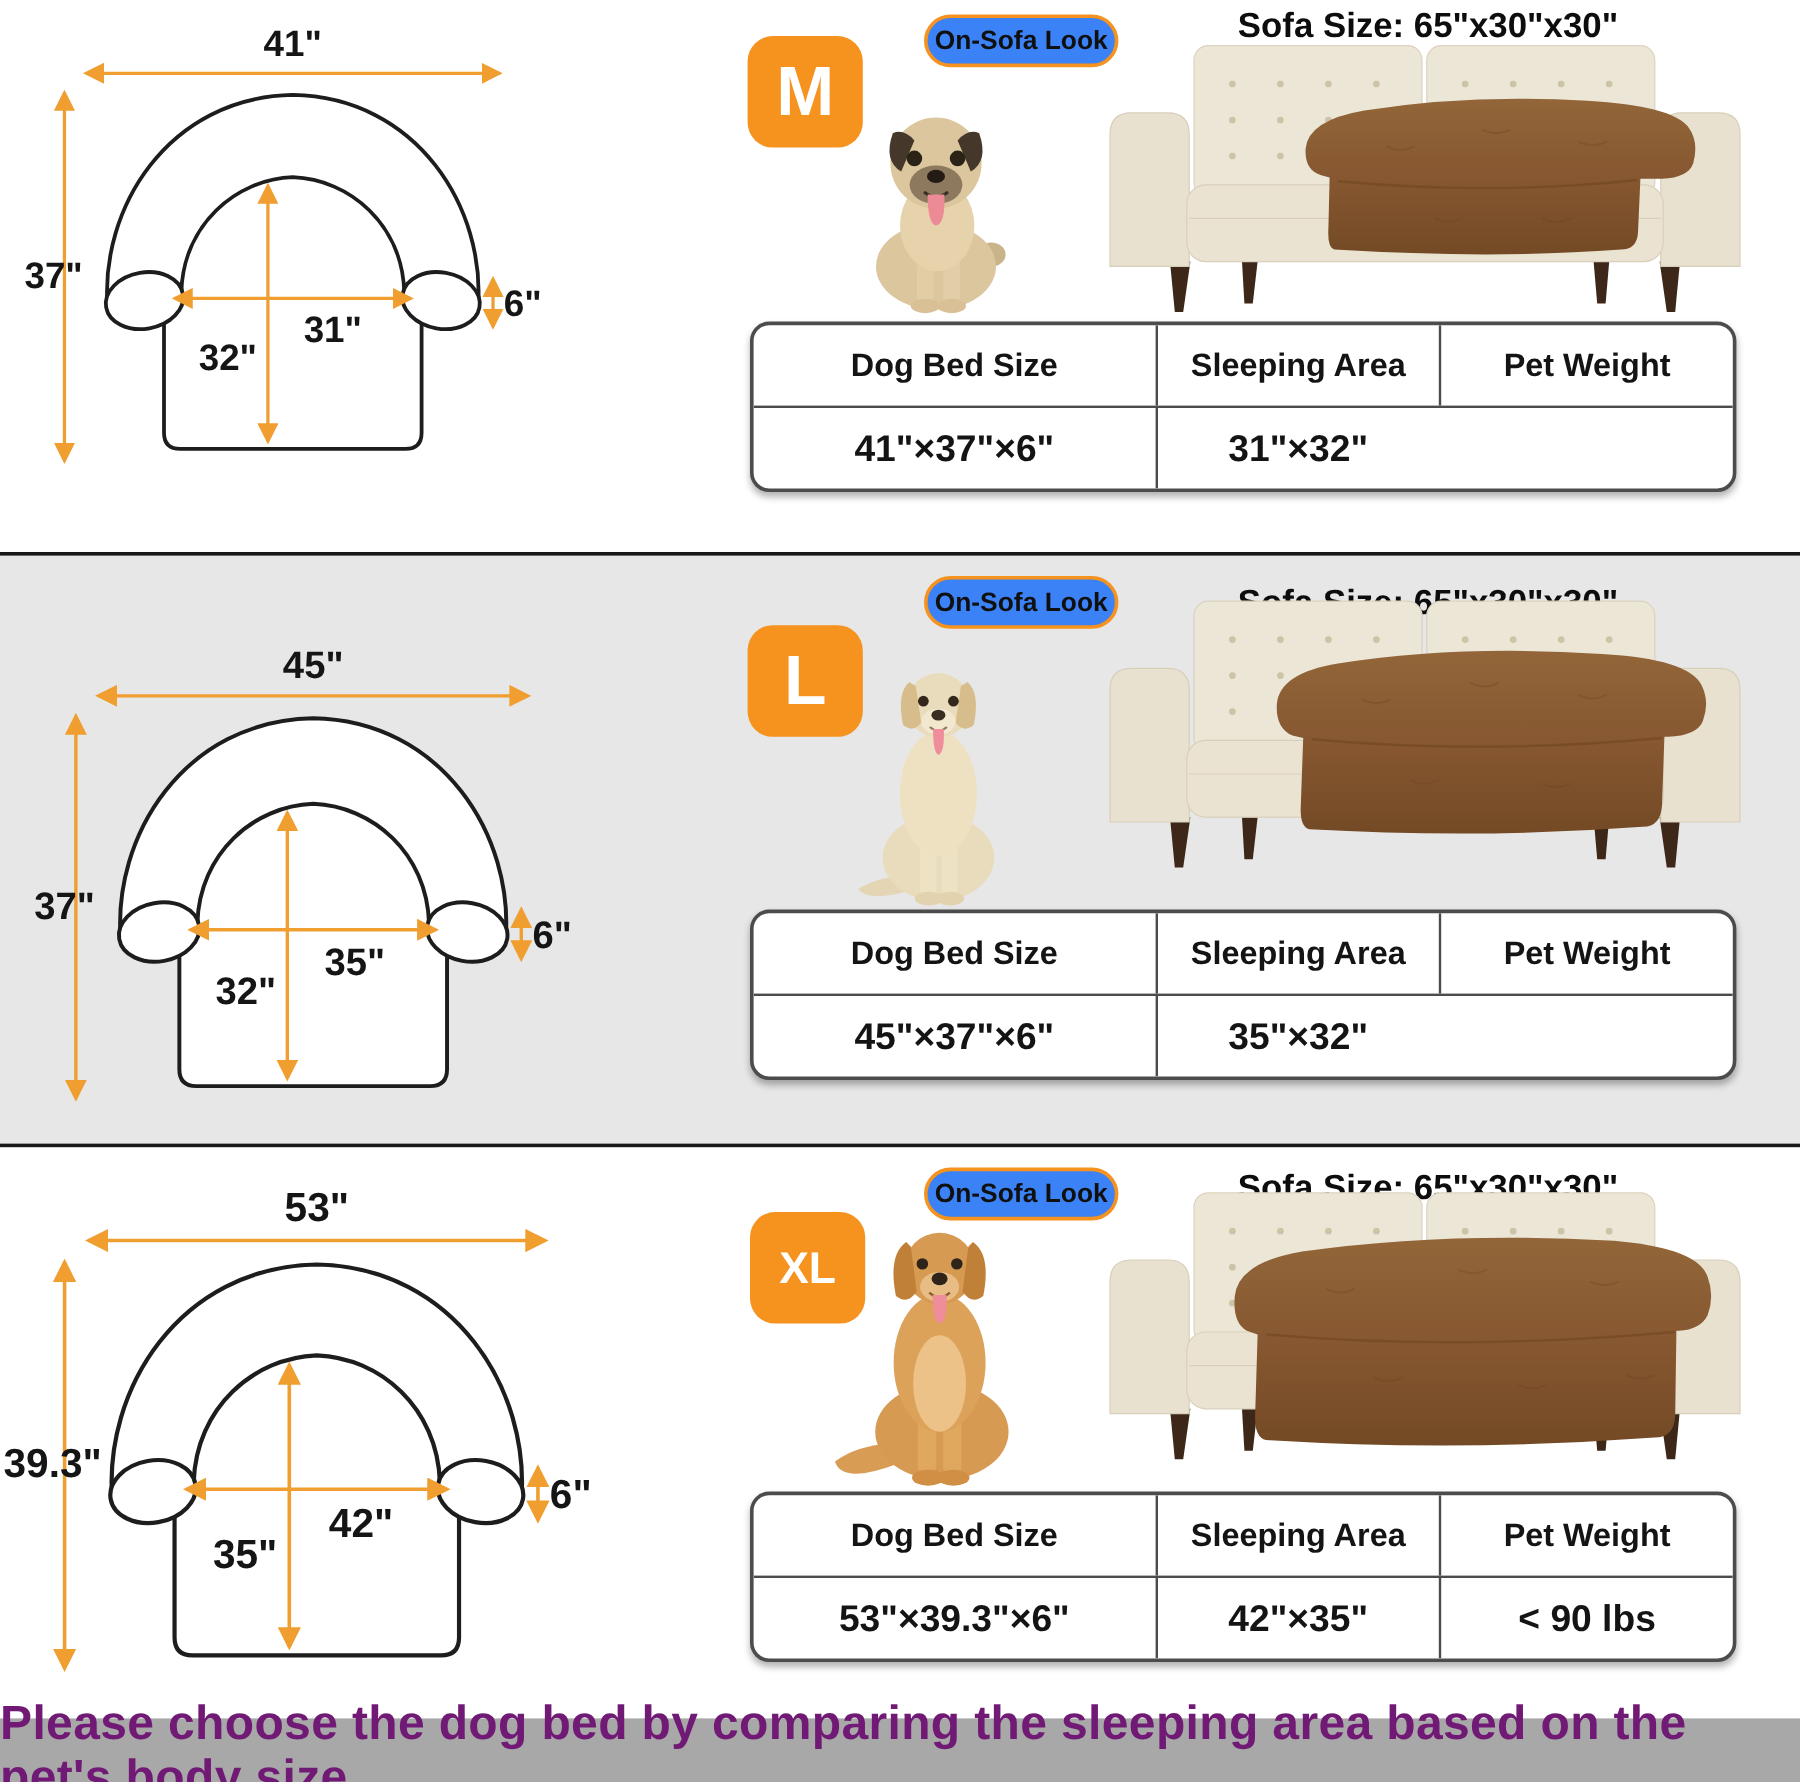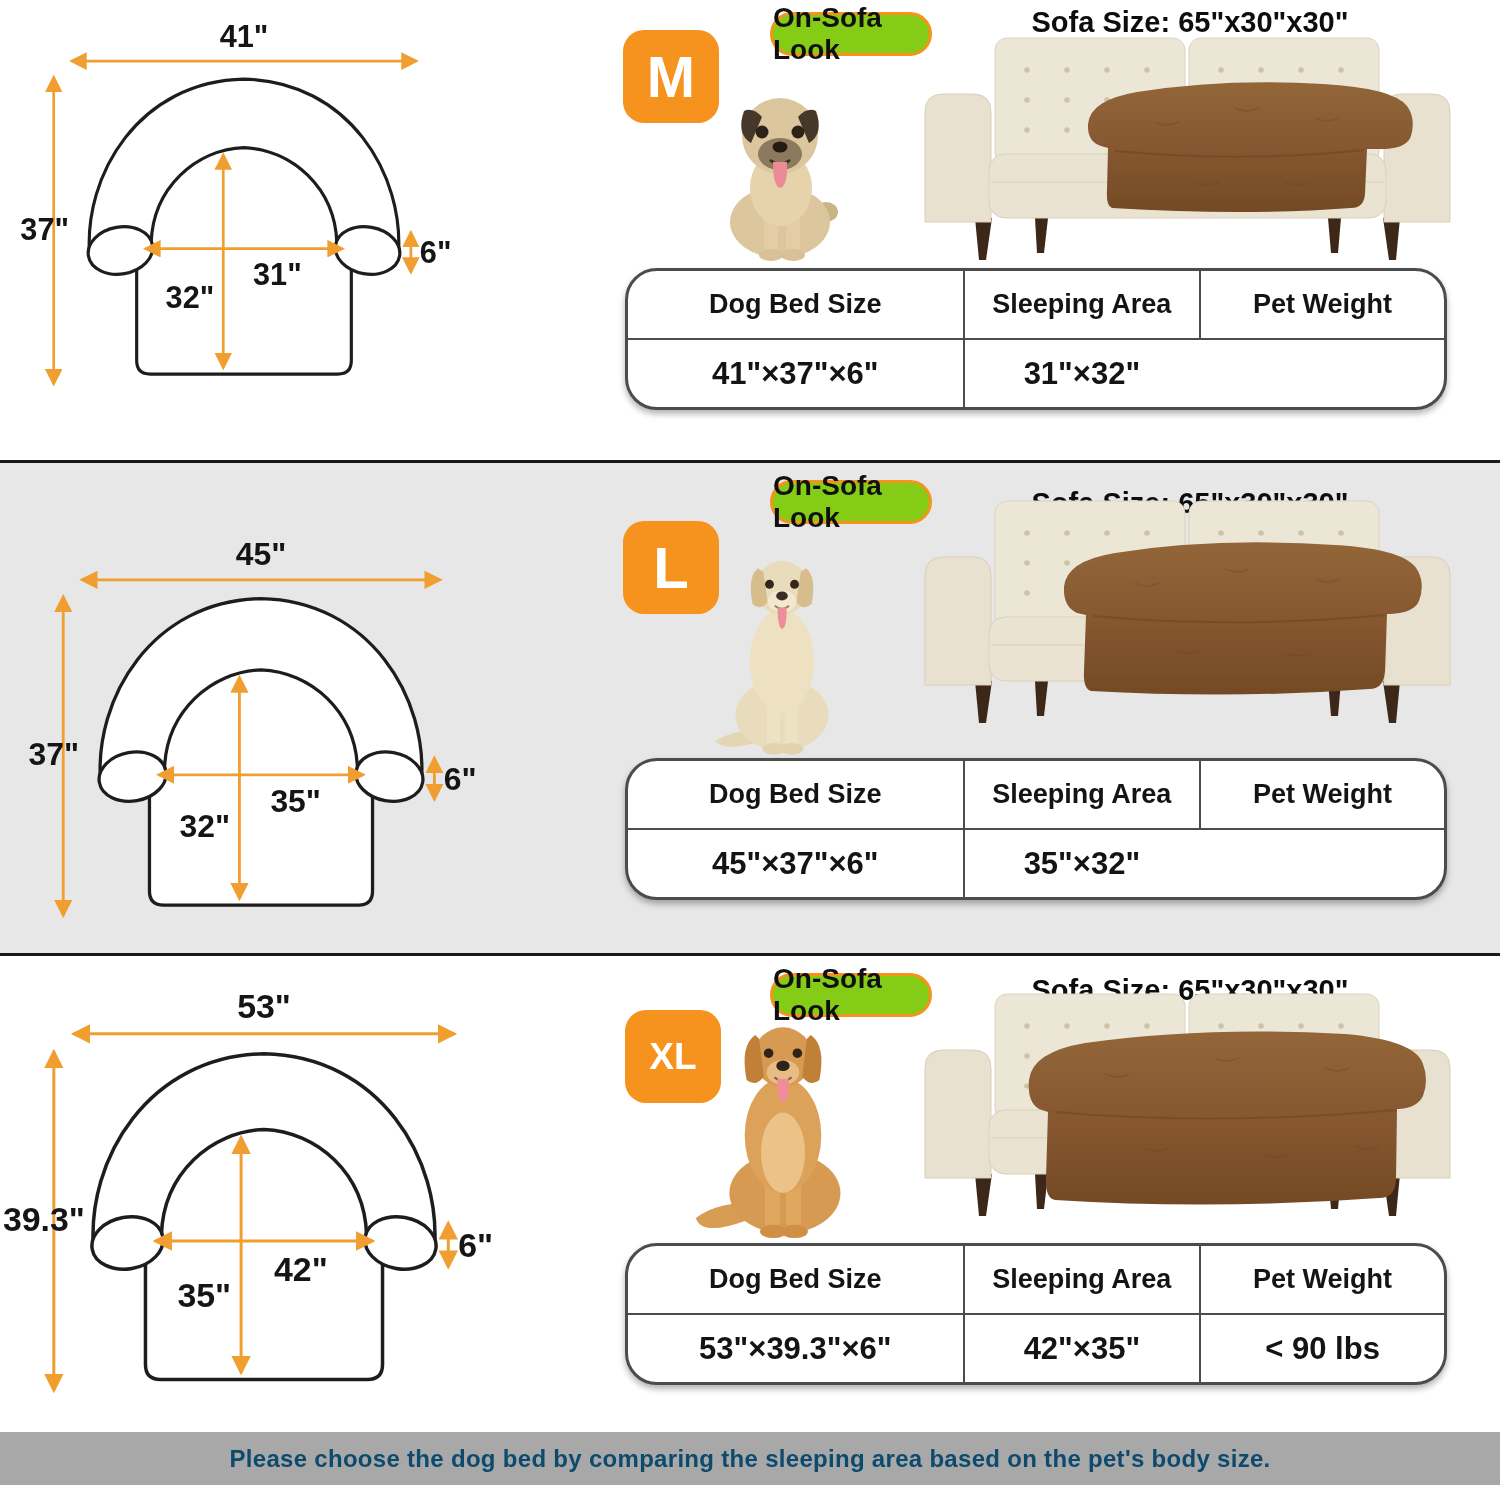--- a/index.html
+++ b/index.html
@@ -29,22 +29,22 @@
   .diagram .dim{stroke:var(--arrow);stroke-width:3;fill:none}
   .diagram text{font-family:"Liberation Sans",sans-serif;font-size:34px;font-weight:600;fill:#151515}
 
   
   .size-badge{position:absolute;width:96px;height:93px;background:var(--accent);border-radius:21px;
     display:flex;align-items:center;justify-content:center;color:#fff;font-weight:bold;font-size:58px}
   .s-m  .size-badge{left:623px;top:30px}
   .s-l  .size-badge{left:623px;top:58px}
   .s-xl .size-badge{left:625px;top:54px;font-size:37px}
 
-  .onsofa{position:absolute;left:770px;width:162px;height:44px;background:#84cc16;border:3px solid var(--accent);
-    border-radius:22px;display:flex;align-items:center;justify-content:center;font-weight:bold;font-size:28px;color:#101010}
+  .onsofa{position:absolute;left:770px;width:162px;height:44px;background:#3b82f6;border:3px solid var(--accent);
+    border-radius:22px;display:flex;align-items:center;justify-content:center;font-weight:bold;font-size:22px;color:#101010}
   .s-m .onsofa{top:12px}
   .s-l .onsofa{top:17px}
   .s-xl .onsofa{top:17px}
 
   .sofa-caption{position:absolute;left:1018px;width:344px;text-align:center;font-weight:bold;font-size:29px;color:#0d0d0d;white-space:nowrap}
   .s-m  .sofa-caption{top:6px}
   .s-l  .sofa-caption{top:24px}
   .s-xl .sofa-caption{top:18px}
 
   .sofa{position:absolute;left:915px;width:545px;display:block}
@@ -52,38 +52,38 @@
   .s-l .sofa{top:32px}
   .s-xl .sofa{top:32px}
 
   .dog{position:absolute;display:block}
   .s-m  .dog{left:700px;top:84px;width:160px}
   .s-l  .dog{left:706px;top:82px;width:152px}
   .s-xl .dog{left:692px;top:57px;width:182px}
 
   
   .size-table{position:absolute;left:625px;width:822px;height:142px;background:#fff;
-    border:3px solid #4c4c4c;border-radius:32px;overflow:hidden;display:flex;flex-direction:column;
+    border:3px solid #4c4c4c;border-radius:16px;overflow:hidden;display:flex;flex-direction:column;
     box-shadow:0 4px 6px rgba(0,0,0,.3)}
   .s-m  .size-table{top:268px}
   .s-l  .size-table{top:295px}
   .s-xl .size-table{top:287px}
   .size-table .tr{display:flex;flex:1}
   .size-table .tr.th{border-bottom:2.5px solid #4c4c4c}
   .size-table .td{display:flex;align-items:center;justify-content:center;color:#141414}
   .size-table .td:nth-child(1){width:41%}
   .size-table .td:nth-child(2){width:29%}
   .size-table .td:nth-child(3){width:30%}
   .size-table .td + .td{border-left:2.5px solid #4c4c4c}
   .size-table .th .td{font-size:27px;font-weight:600}
   .size-table .tr:not(.th) .td{font-size:31px;font-weight:600}
 
   
   .footer{position:absolute;left:0;top:1432px;width:1500px;height:53px;background:var(--footer-bg);
-    display:flex;align-items:center;justify-content:center;color:#0c4a6e;font-weight:bold;font-size:24px;letter-spacing:.3px}
+    display:flex;align-items:center;justify-content:center;color:#701a75;font-weight:bold;font-size:40px;letter-spacing:.3px}
 </style>
 </head>
 <body>
 
 <svg width="0" height="0" style="position:absolute" aria-hidden="true">
   <defs>
     <marker id="ah" viewBox="0 0 10 10" refX="8.5" refY="5" markerWidth="6.5" markerHeight="6.5" orient="auto-start-reverse">
       <path d="M0 0 L10 5 L0 10 z" fill="#ef9e2f"></path>
     </marker>
     <linearGradient id="bedgrad" x1="0" y1="0" x2="0" y2="1">

